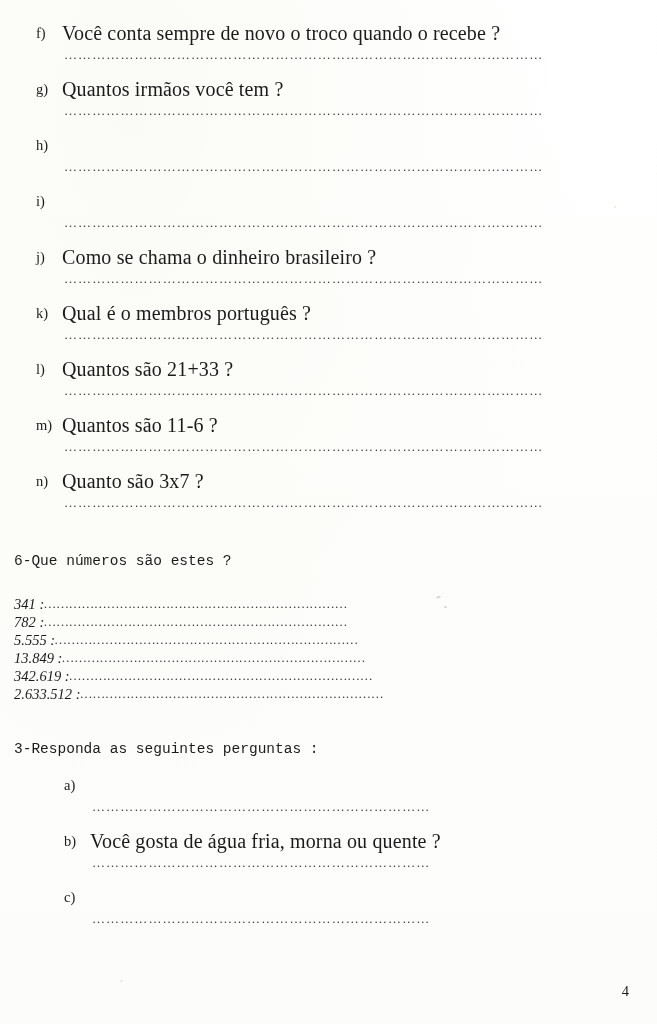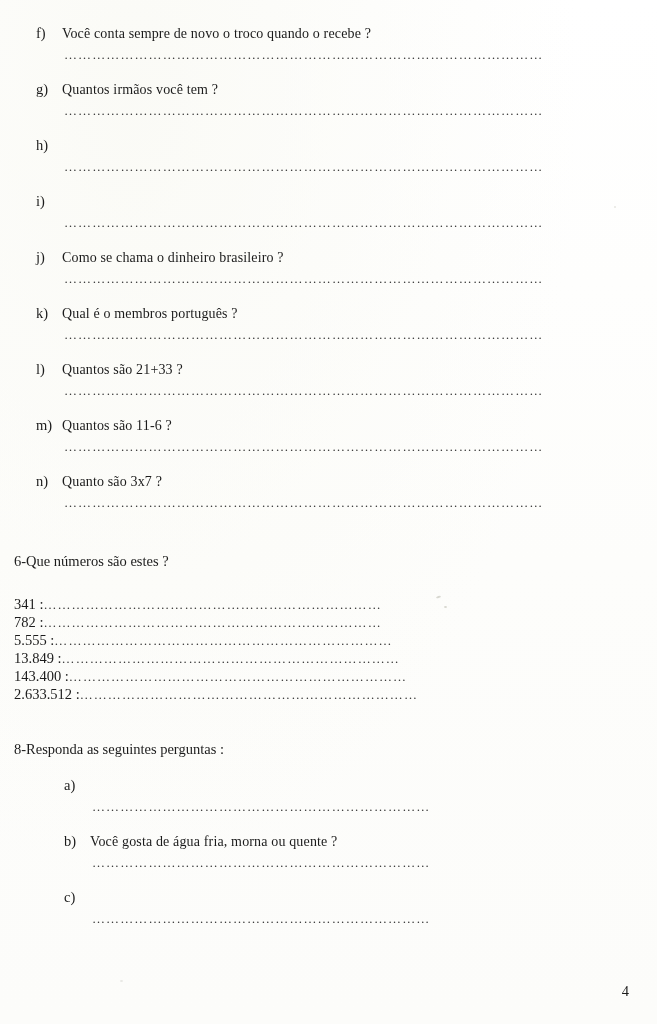--- a/index.html
+++ b/index.html
@@ -37,21 +37,21 @@
     margin: 0 0 0 0;
   }
   .qletter {
     width: 26px;
     flex: 0 0 26px;
     font-size: 14.5px;
     line-height: 19px;
     text-align: left;
   }
   .qtext {
-    font-size: 14px;
+    font-size: 20px;
     line-height: 19px;
     letter-spacing: 0.15px;
   }
   .dotline {
     font-size: 13px;
     line-height: 15px;
     color: #3a3a3a;
     letter-spacing: 1.1px;
     white-space: nowrap;
     overflow: hidden;
@@ -79,29 +79,31 @@
   
   .sec6 {
     position: absolute;
     left: 14px;
     top: 552px;
     width: 620px;
   }
   .sec-heading {
     font-size: 14.5px;
     line-height: 19px;
+    font-family: Liberation Mono, monospace;
   }
   .numlist {
     margin-top: 24px;
   }
   .numrow {
     display: flex;
-    align-items: flex-end;
+    align-items: center;
     height: 18px;
     font-size: 14.5px;
+    font-style: italic;
   }
   .numlabel {
     white-space: pre;
   }
   .numdots {
     font-size: 13px;
     letter-spacing: 1.1px;
     color: #3a3a3a;
     white-space: nowrap;
     overflow: hidden;
@@ -268,32 +270,32 @@
       </div>
       <div class="numrow">
         <span class="numlabel">5.555 :</span>
         <span class="numdots">………………………………………………………………</span>
       </div>
       <div class="numrow">
         <span class="numlabel">13.849 :</span>
         <span class="numdots">………………………………………………………………</span>
       </div>
       <div class="numrow">
-        <span class="numlabel">143.400 :</span>
+        <span class="numlabel">342.619 :</span>
         <span class="numdots">………………………………………………………………</span>
       </div>
       <div class="numrow">
         <span class="numlabel">2.633.512 :</span>
         <span class="numdots">………………………………………………………………</span>
       </div>
     </div>
   </div>
 
   <div class="sec7">
-    <div class="sec-heading">8-Responda as seguintes perguntas :</div>
+    <div class="sec-heading">3-Responda as seguintes perguntas :</div>
 
     <div class="sec7-block">
       <div class="sec7-row">
         <div class="qitem">
           <span class="qletter">a)</span>
         </div>
         <div class="dots-wrap">
             <div class="dotline">………………………………………………………………</div>
           </div>
       </div>

